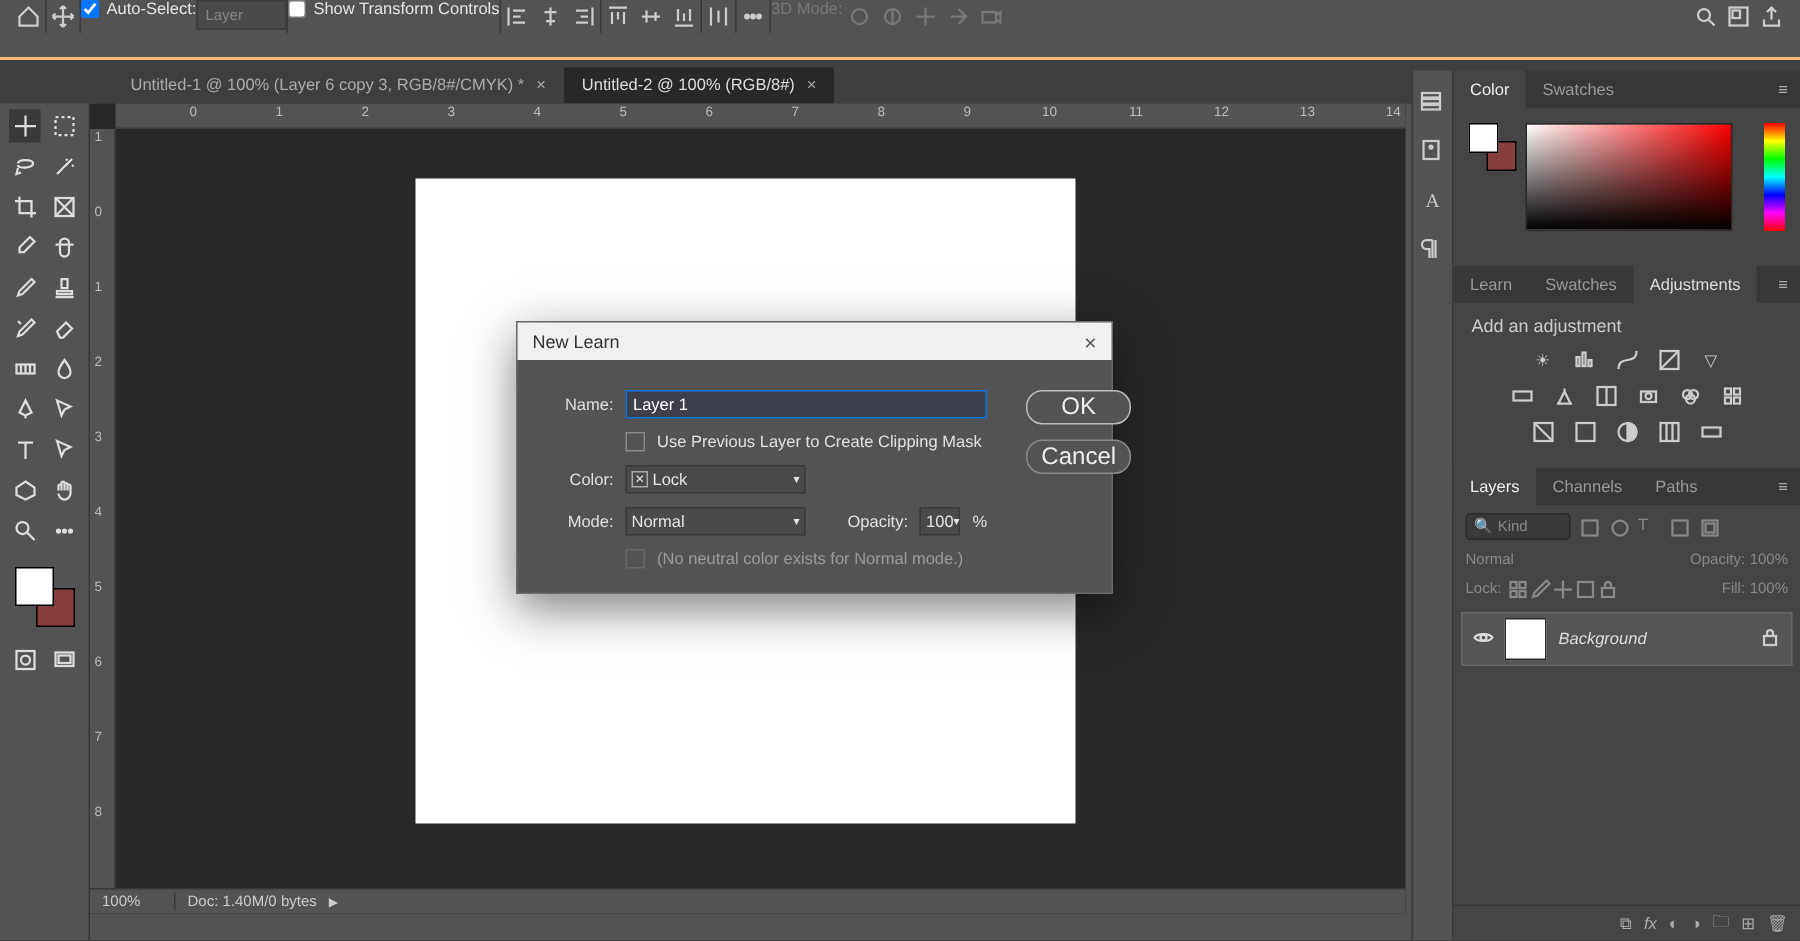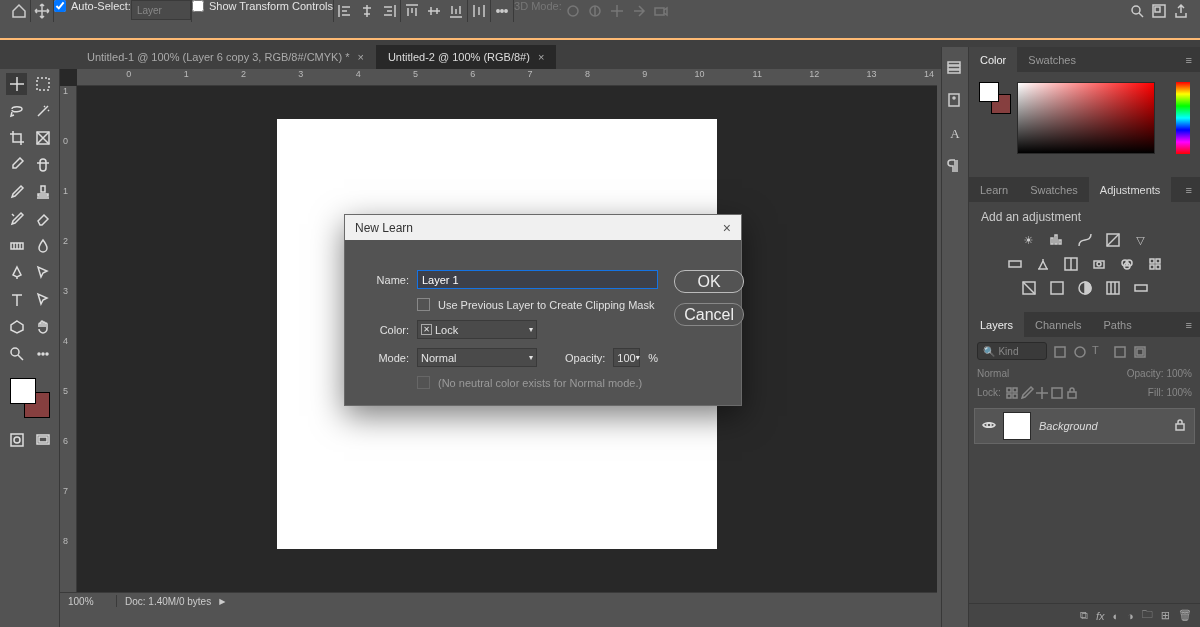--- a/index.html
+++ b/index.html
@@ -58,21 +58,21 @@
 .layer-row .eye { width:14px; color:#ddd; }
 .layer-row .thumb { width:28px; height:28px; background:#fff; border:1px solid #2a2a2a; }
 .layer-row .name { font-style:italic; color:#ddd; }
 .layer-row .lock { margin-left:auto; color:#ccc; }
 .layer-footer { height:24px; border-top:1px solid #383838; display:flex; align-items:center; justify-content:flex-end; gap:8px; padding:0 8px; color:#aaa; }
 .layer-footer span { cursor:pointer; font-size:11px; }
 
 .dialog { position:absolute; left:344px; top:214px; width:398px; background:#535353; box-shadow:0 10px 30px rgba(0,0,0,.5); border:1px solid #6a6a6a; }
 .dlg-title { height:25px; background:#f0f0f0; color:#333; display:flex; align-items:center; padding:0 10px; font-size:12px; }
 .dlg-title .x { margin-left:auto; color:#555; cursor:pointer; font-size:14px; }
-.dlg-body { padding:30px 16px 16px; display:grid; grid-template-columns:1fr 70px; gap:10px 16px; }
+.dlg-body { padding:20px 16px 16px; display:grid; grid-template-columns:1fr 70px; gap:10px 26px; }
 .form { display:flex; flex-direction:column; gap:9px; }
 .frow { display:flex; align-items:center; gap:8px; }
 .flabel { width:48px; text-align:right; color:#e0e0e0; }
 .finput { flex:1; height:19px; background:#425d87; border:1px solid #0a64d0; color:#fff; padding:0 4px; font-size:11px; }
 .fcheck { width:13px; height:13px; border:1px solid #888; margin-left:56px; }
 .fselect { height:19px; background:#4a4a4a; border:1px solid #3a3a3a; color:#e4e4e4; font-size:11px; padding:0 3px; display:flex; align-items:center; }
 .fselect.small { width:120px; }
 .fselect.tiny { width:27px; }
 .dlg-btns { display:flex; flex-direction:column; gap:10px; }
 .btn { height:23px; border:1px solid #888; border-radius:11px; background:#535353; color:#eee; font-size:16px; cursor:pointer; display:flex; align-items:center; justify-content:center; }

